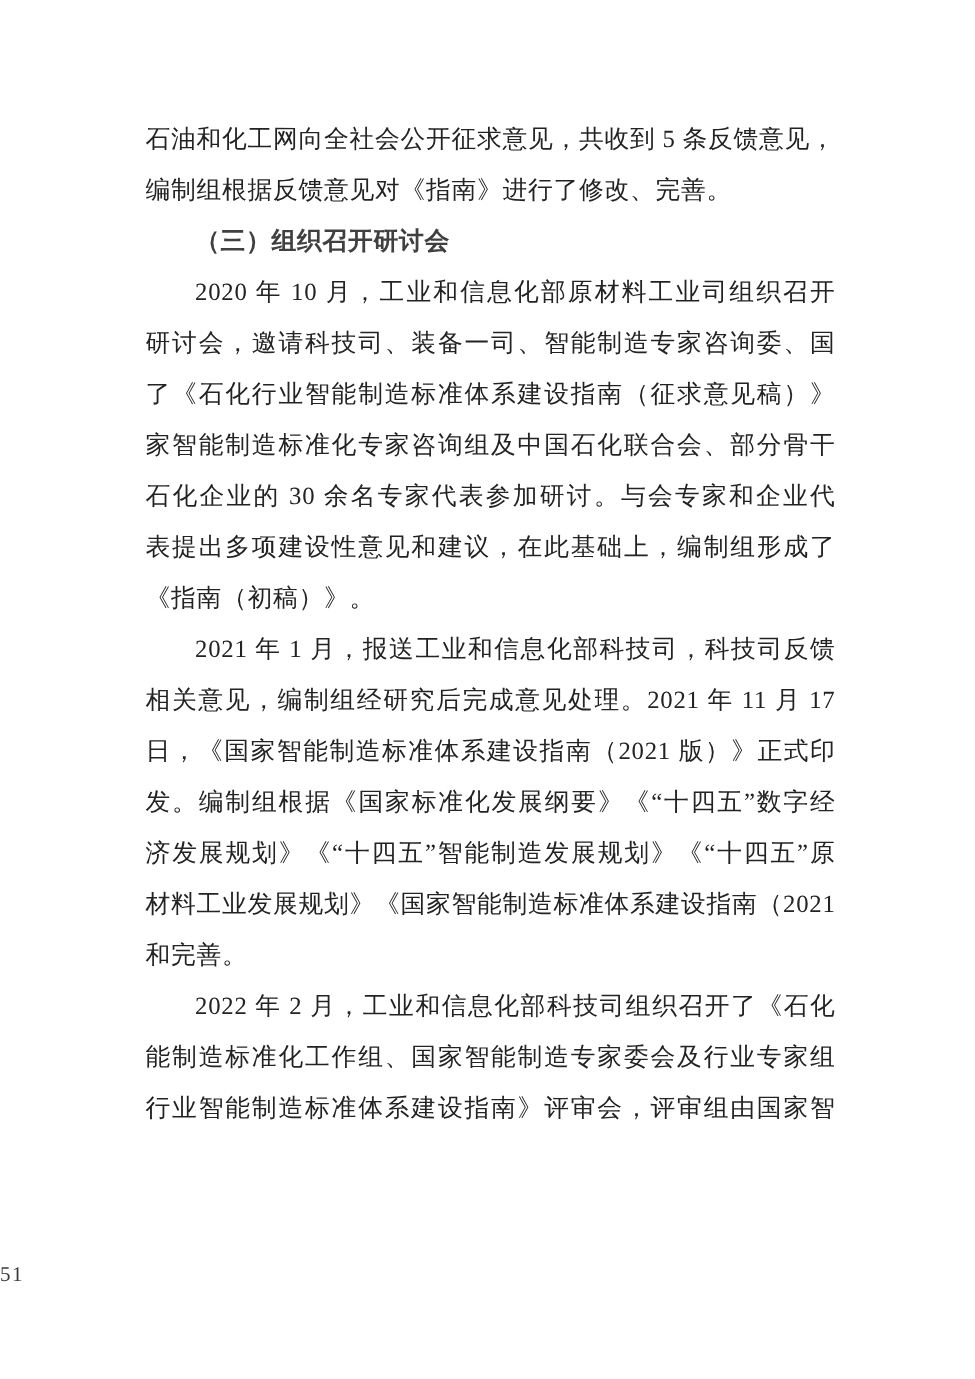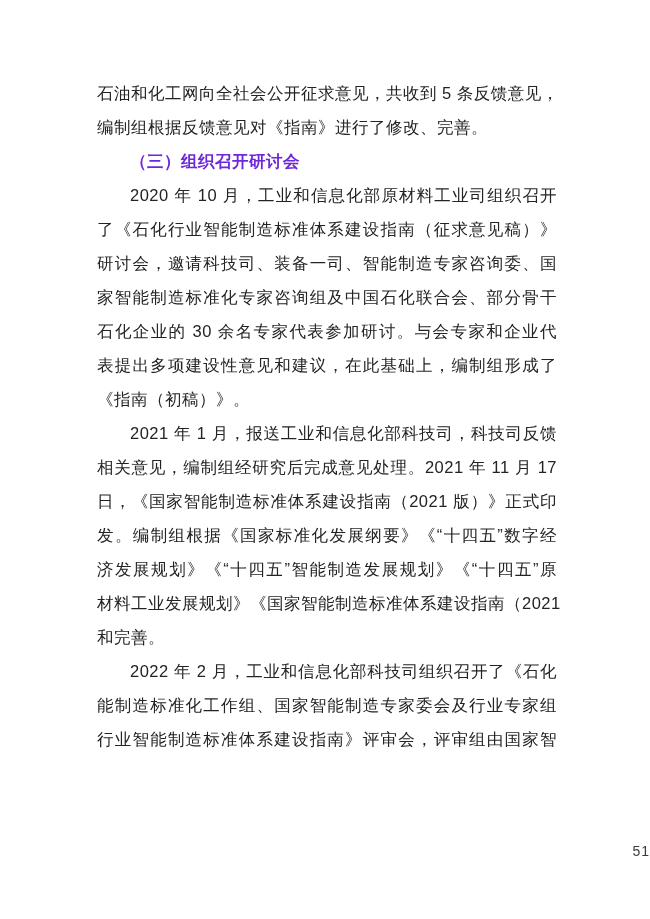--- a/index.html
+++ b/index.html
@@ -8,21 +8,21 @@
     width: 650px;
     height: 919px;
     background: #ffffff;
   }
   .page {
     position: relative;
     width: 650px;
     height: 919px;
     background: #ffffff;
     overflow: hidden;
-    font-family: Liberation Sans, sans-serif;
+    font-family: Liberation Serif, serif;
     color: #232323;
   }
   .content {
     position: absolute;
     left: 97px;
     top: 76px;
     width: 460px;
   }
   .line {
     font-size: 16.5px;
@@ -36,45 +36,45 @@
   .line.just {
     text-align-last: justify;
     -moz-text-align-last: justify;
   }
   .line.ind {
     text-indent: 2em;
   }
   .line.head {
     font-weight: 700;
     text-indent: 2em;
-    color: #6d28d9;
+    color: #404040;
   }
   .pagenum {
     position: absolute;
     left: 0;
     top: 841px;
     width: 650px;
-    text-align: right;
+    text-align: left;
     font-size: 14px;
     line-height: 20px;
     color: #3a3a3a;
     letter-spacing: 1px;
   }
 </style>
 </head>
 <body>
 
 <div class="page">
   <main class="content" id="doc-content">
       <div class="line just">石油和化工网向全社会公开征求意见，共收到 5 条反馈意见，</div>
       <div class="line">编制组根据反馈意见对《指南》进行了修改、完善。</div>
       <div class="line head">（三）组织召开研讨会</div>
       <div class="line just ind">2020 年 10 月，工业和信息化部原材料工业司组织召开</div>
+      <div class="line just">研讨会，邀请科技司、装备一司、智能制造专家咨询委、国</div>
       <div class="line just">了《石化行业智能制造标准体系建设指南（征求意见稿）》</div>
-      <div class="line just">研讨会，邀请科技司、装备一司、智能制造专家咨询委、国</div>
       <div class="line just">家智能制造标准化专家咨询组及中国石化联合会、部分骨干</div>
       <div class="line just">石化企业的 30 余名专家代表参加研讨。与会专家和企业代</div>
       <div class="line just">表提出多项建设性意见和建议，在此基础上，编制组形成了</div>
       <div class="line">《指南（初稿）》。</div>
       <div class="line just ind">2021 年 1 月，报送工业和信息化部科技司，科技司反馈</div>
       <div class="line just">相关意见，编制组经研究后完成意见处理。2021 年 11 月 17</div>
       <div class="line just">日，《国家智能制造标准体系建设指南（2021 版）》正式印</div>
       <div class="line just">发。编制组根据《国家标准化发展纲要》《“十四五”数字经</div>
       <div class="line just">济发展规划》《“十四五”智能制造发展规划》《“十四五”原</div>
       <div class="line just">材料工业发展规划》《国家智能制造标准体系建设指南（2021</div>

